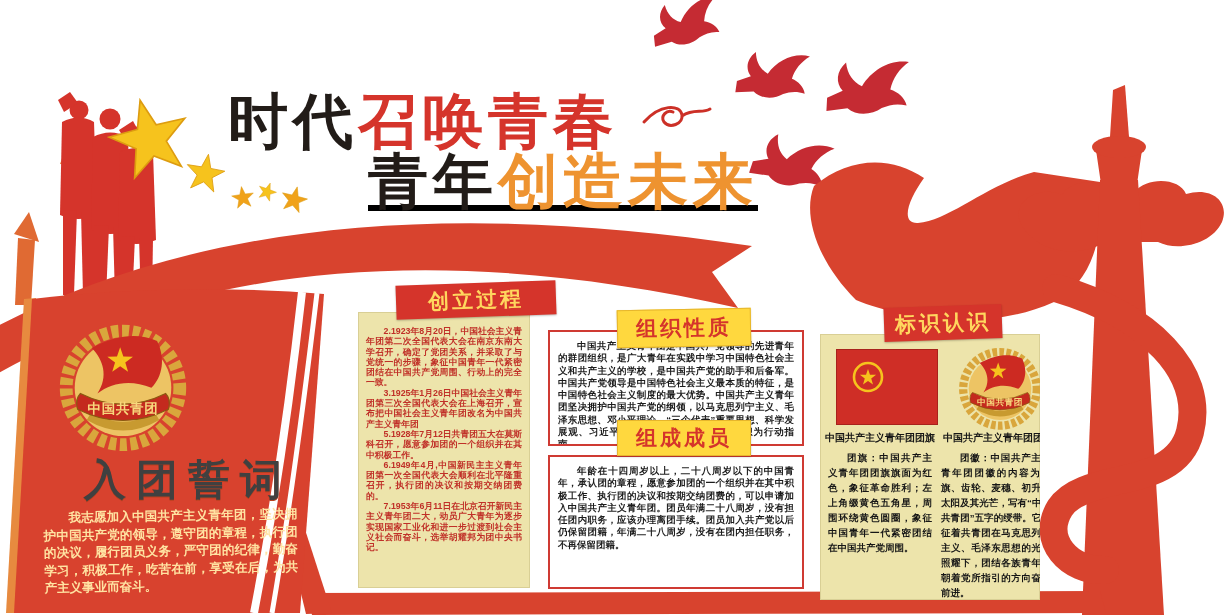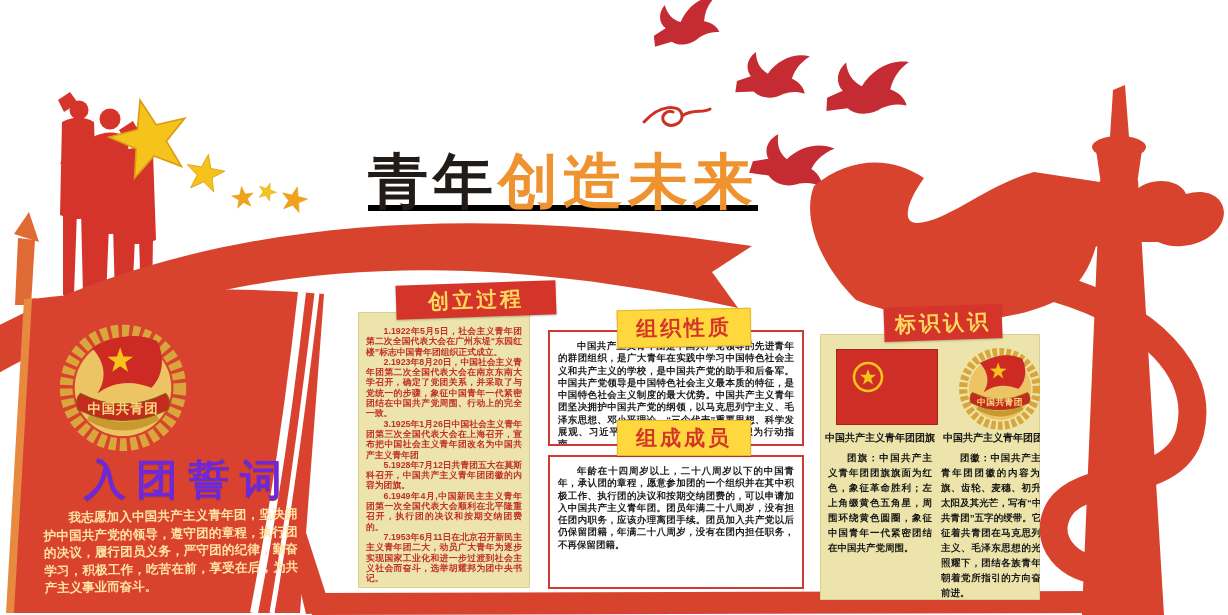--- a/index.html
+++ b/index.html
@@ -13,21 +13,21 @@
   
   .title-line{position:absolute;z-index:5;font-weight:900;font-size:60px;line-height:1;letter-spacing:5px;white-space:nowrap;}
   .t-black{color:#221c18;}
   .t-red{color:#d5342b;}
   .t-orange{color:#ee9330;}
 
   
   .oath-title{
     position:absolute;z-index:6;width:260px;text-align:center;
     font-family:Liberation Mono, monospace;
-    font-size:42px;font-weight:700;letter-spacing:10px;color:#6d28d9;
+    font-size:42px;font-weight:700;letter-spacing:10px;color:#404040;
     text-shadow:0 1px 0 #b8411f;
   }
   .oath-body{
     position:absolute;z-index:6;width:254px;
     font-size:12.5px;font-weight:700;color:#ffe3a2;line-height:1.4;
     text-align:justify;text-indent:2em;transform:rotate(-1deg);
   }
 
   
   .panel-title-red{
@@ -137,37 +137,39 @@
     </g>
 
     <g>
       <polygon points="24,299 36,298 18,613 6,613" fill="#e78a3f"></polygon>
       <path d="M32,299 C120,288 230,286 324,294 L300,613 L14,613 Z" fill="#d8422e"></path>
       <path d="M302,292 C290,400 272,520 254,613" fill="none" stroke="#ffffff" stroke-width="8"></path>
       <path d="M317,293 C304,402 288,520 272,613" fill="none" stroke="#ffffff" stroke-width="5"></path>
     </g>
   </svg>
 
+  <div class="title-line" style="left:228px;top:92px;">
+    <span class="t-black">时代</span><span class="t-red">召唤青春</span>
+  </div>
   <div class="title-line" style="left:368px;top:152px;text-decoration:underline;">
     <span class="t-black">青年</span><span class="t-orange">创造未来</span>
   </div>
 
   <svg class="abs" style="left:52px;top:314px;z-index:6;" width="142" height="142" viewBox="0 0 100 100">
     <use href="#emblem-sym"></use>
   </svg>
   <div class="oath-title" style="left:58px;top:452px;">入团誓词</div>
   <div class="oath-body" style="left:44px;top:508px;">我志愿加入中国共产主义青年团，坚决拥护中国共产党的领导，遵守团的章程，执行团的决议，履行团员义务，严守团的纪律，勤奋学习，积极工作，吃苦在前，享受在后，为共产主义事业而奋斗。</div>
 
   <div class="panel-title-red" style="left:396px;top:283px;width:160px;height:34px;transform:rotate(-2deg);">创立过程</div>
   <div class="panel-cream" style="left:358px;top:312px;width:172px;height:276px;">
     <div class="p1-text">
-      <p>1.1922年5月5日，社会主义青年团第二次全国代表大会在广州东堤“东园红楼”标志中国青年团组织正式成立。</p>
       <p>2.1923年8月20日，中国社会主义青年团第二次全国代表大会在南京东南大学召开，确定了党团关系，并采取了与党统一的步骤，象征中国青年一代紧密团结在中国共产党周围、行动上的完全一致。</p>
       <p>3.1925年1月26日中国社会主义青年团第三次全国代表大会在上海召开，宣布把中国社会主义青年团改名为中国共产主义青年团</p>
-      <p>5.1928年7月12日共青团五大在莫斯科召开，中国共产主义青年团团徽的内容为团旗。</p>
+      <p>5.1928年7月12日共青团五大在莫斯科召开，愿意参加团的一个组织并在其中积极工作。</p>
       <p>6.1949年4月,中国新民主主义青年团第一次全国代表大会顺利在北平隆重召开，执行团的决议和按期交纳团费的。</p>
       <p>7.1953年6月11日在北京召开新民主主义青年团二大，动员广大青年为逐步实现国家工业化和进一步过渡到社会主义社会而奋斗，选举胡耀邦为团中央书记。</p>
     </div>
   </div>
 
   <div class="panel-white" style="left:548px;top:330px;width:252px;height:112px;">
     <div class="pw-text">中国共产主义青年团是中国共产党领导的先进青年的群团组织，是广大青年在实践中学习中国特色社会主义和共产主义的学校，是中国共产党的助手和后备军。中国共产党领导是中国特色社会主义最本质的特征，是中国特色社会主义制度的最大优势。中国共产主义青年团坚决拥护中国共产党的纲领，以马克思列宁主义、毛泽东思想、邓小平理论、“三个代表”重要思想、科学发展观、习近平新时代中国特色社会主义思想为行动指南。</div>
   </div>
   <div class="panel-title-yellow" style="left:617px;top:309px;width:132px;height:36px;transform:rotate(-1deg);">组织性质</div>
 

